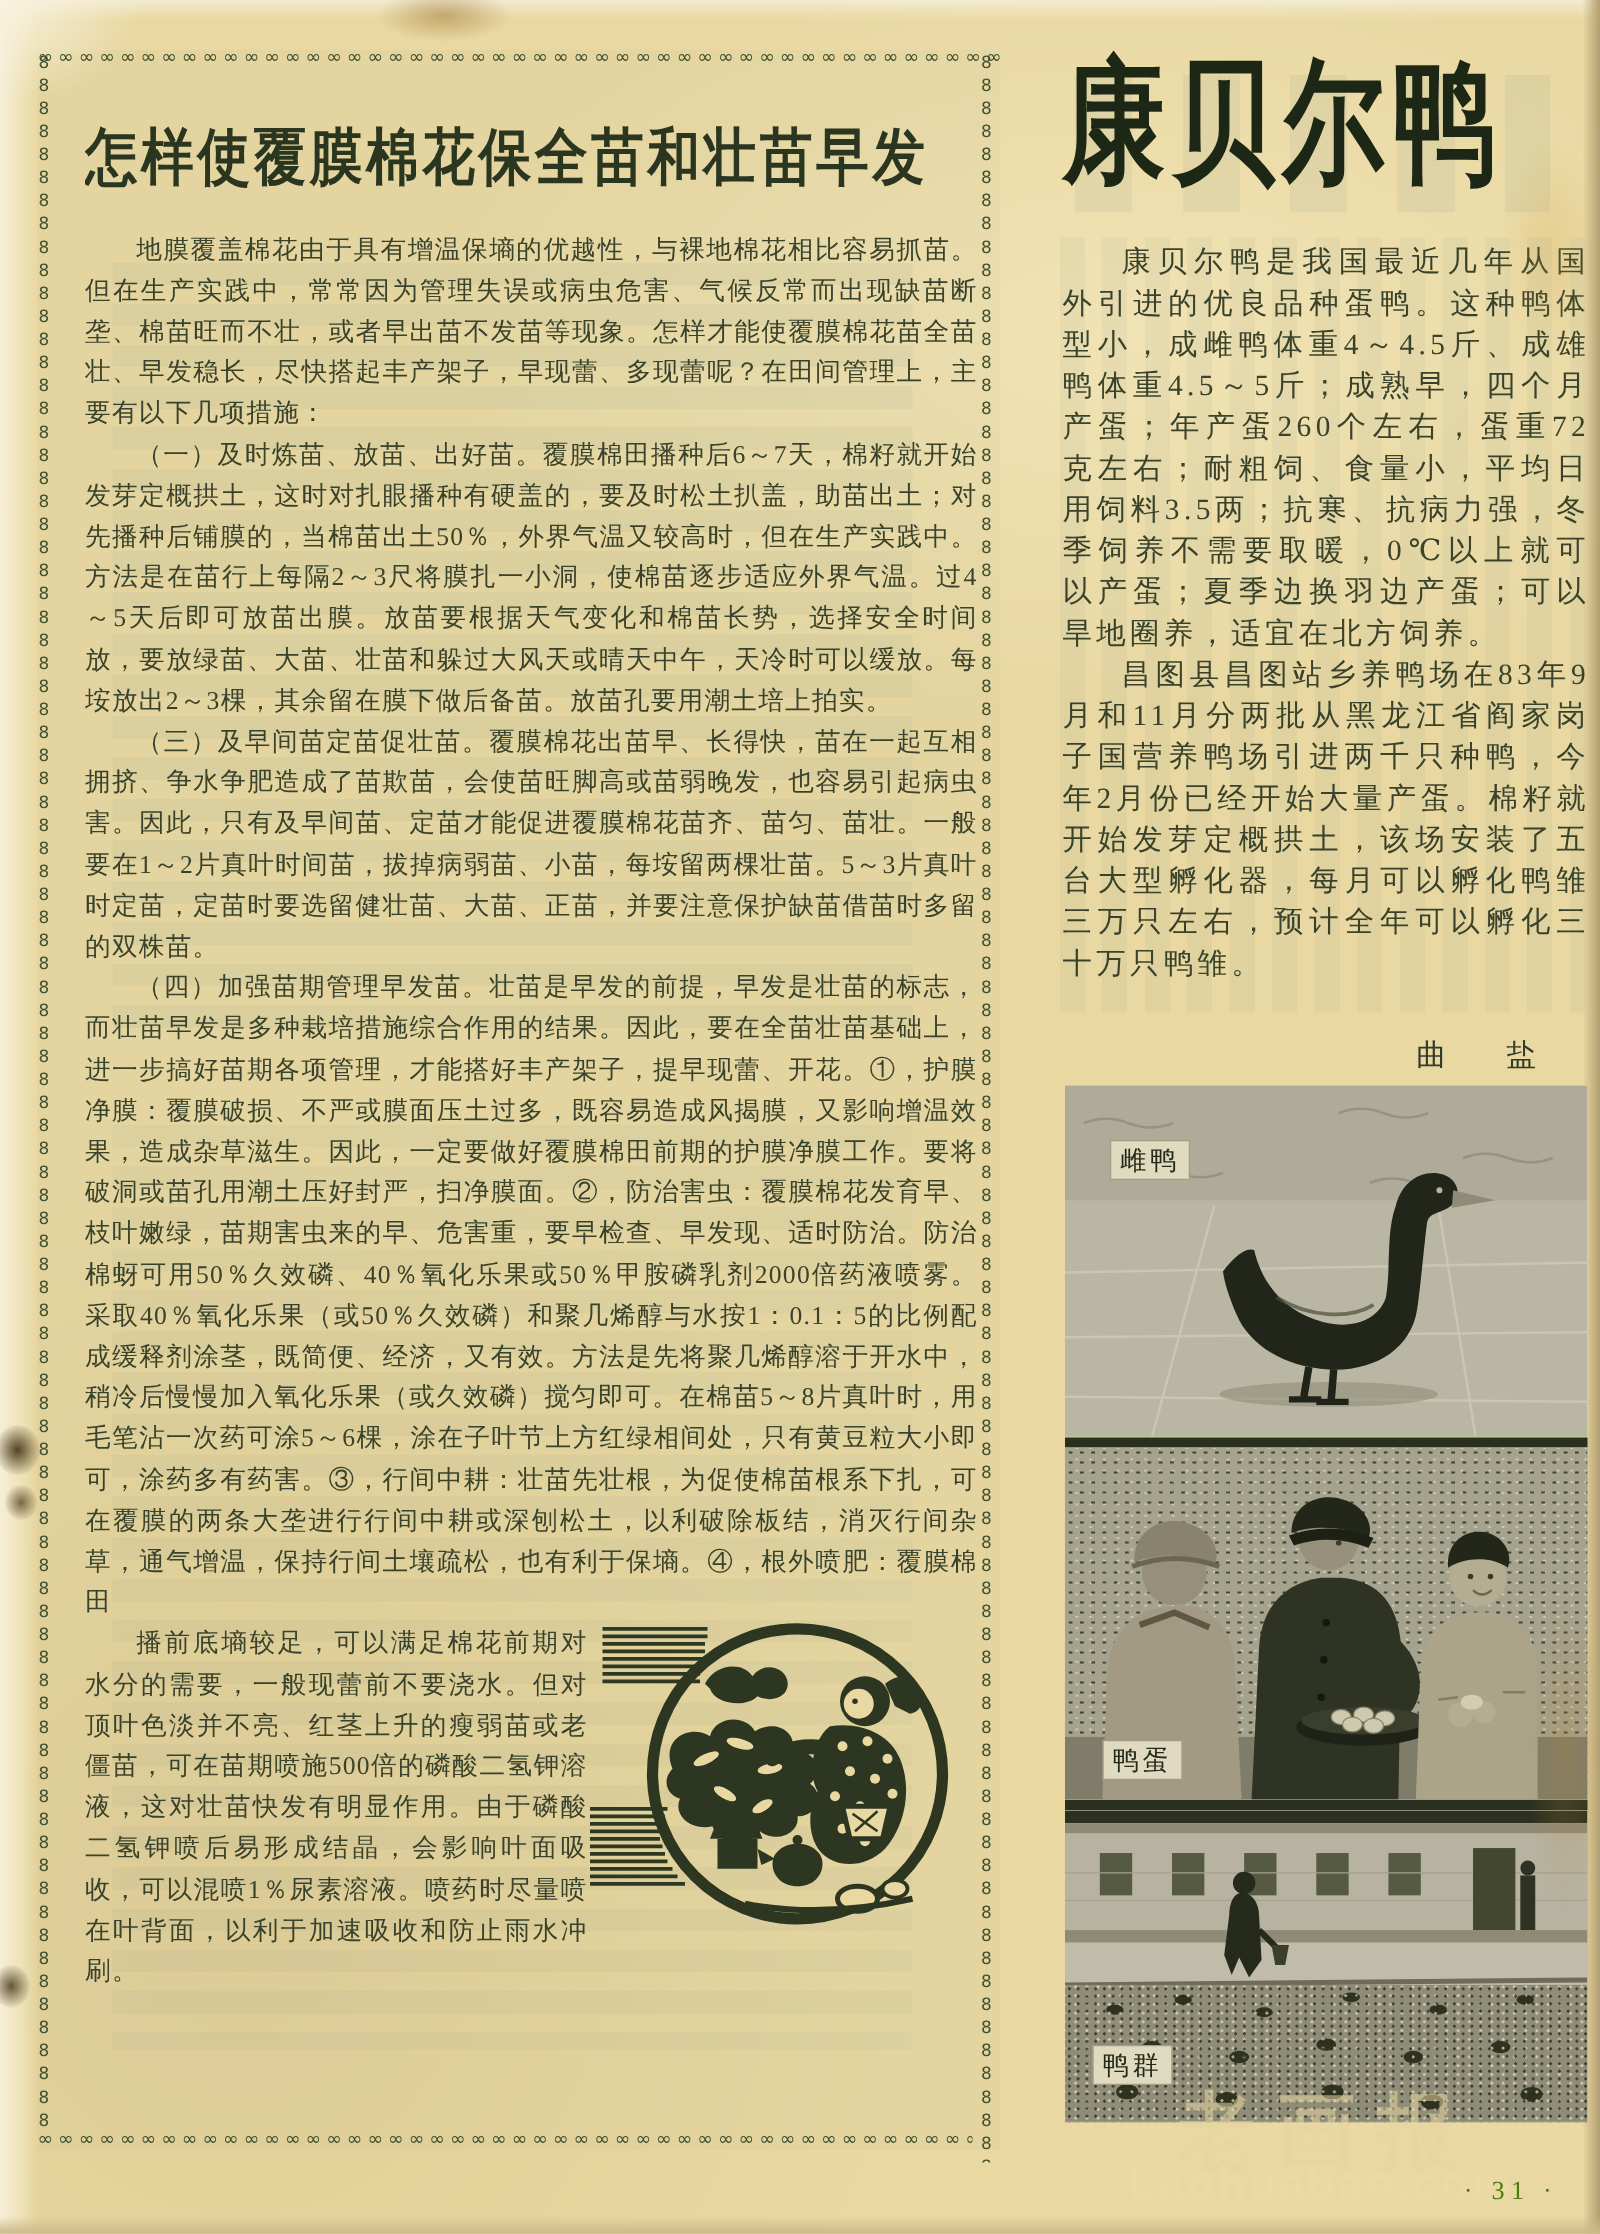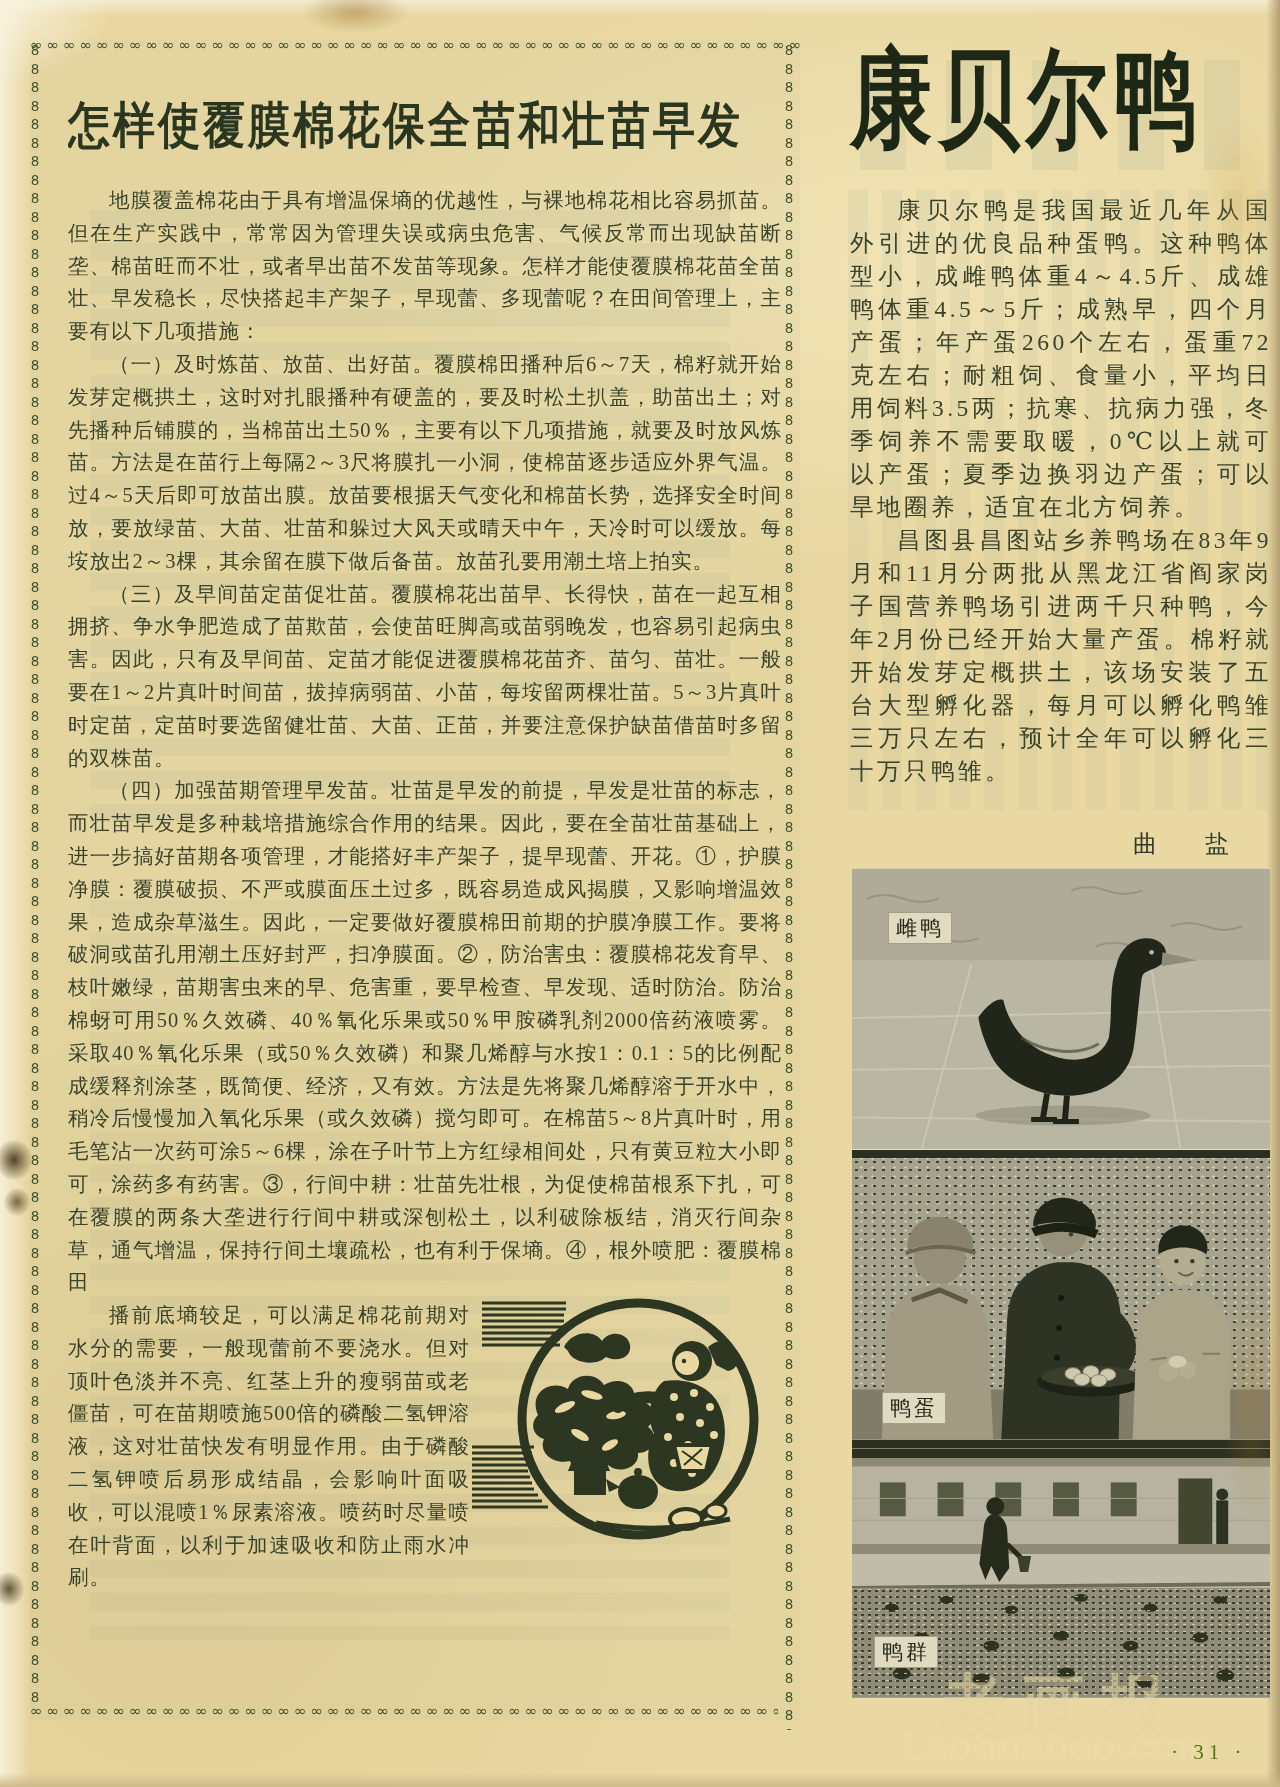--- a/index.html
+++ b/index.html
@@ -50,21 +50,21 @@
   #cutout{position:absolute;left:400px;top:-4px;width:302px;height:252px;}
   
   #right-col{position:absolute;left:850px;top:42px;width:422px;height:1700px;z-index:3;}
   .right-title{margin:0;font-family:"Liberation Sans","DejaVu Sans",sans-serif;font-weight:900;font-size:82px;
     line-height:86px;letter-spacing:6px;color:#1d2716;transform:scaleY(1.32);transform-origin:top left;white-space:nowrap;}
   #right-text{position:absolute;left:0;top:152px;width:422px;font-size:23.5px;line-height:33px;letter-spacing:3.5px;
     color:#39422b;text-align:justify;}
   #right-text p{margin:0;text-indent:2em;}
   .author-right{position:absolute;top:786px;right:31px;font-size:24px;letter-spacing:12px;color:#323b26;}
   
-  .photo{position:absolute;left:2px;width:418px;overflow:hidden;background:#fef9c3;}
+  .photo{position:absolute;left:2px;width:418px;overflow:hidden;background:#bef264;}
   #photo1{top:826px;height:282px;}
   #photo2{top:1116px;height:282px;background:#a5a28e;}
   #photo3{top:1406px;height:250px;background:#b3af9c;}
   .photo-sep{position:absolute;left:2px;width:418px;height:8px;background:#2b2f1f;}
   #sep1{top:1108px;} #sep2{top:1398px;}
   .speckle{position:absolute;left:0;top:0;right:0;bottom:0;
     background-image:radial-gradient(rgba(38,42,26,.8) 1.3px,rgba(38,42,26,0) 1.4px),
                      radial-gradient(rgba(224,218,194,.75) 1.2px,rgba(224,218,194,0) 1.3px);
     background-size:9px 8px,11px 9px;background-position:0 0,4px 5px;}
   #flock3{top:140px;background-size:7px 6px,9px 7px;}
@@ -99,21 +99,21 @@
 
 <div class="chain-h" id="chain-top">∞∞∞∞∞∞∞∞∞∞∞∞∞∞∞∞∞∞∞∞∞∞∞∞∞∞∞∞∞∞∞∞∞∞∞∞∞∞∞∞∞∞∞∞∞∞∞∞∞∞∞∞∞∞∞∞∞∞∞∞</div>
 <div class="chain-h" id="chain-bottom">∞∞∞∞∞∞∞∞∞∞∞∞∞∞∞∞∞∞∞∞∞∞∞∞∞∞∞∞∞∞∞∞∞∞∞∞∞∞∞∞∞∞∞∞∞∞∞∞∞∞∞∞∞∞∞∞∞∞∞∞</div>
 <div class="chain-v" id="chain-left">888888888888888888888888888888888888888888888888888888888888888888888888888888888888888888888888888888888888888888888888888888888888888888888888888888</div>
 <div class="chain-v" id="chain-divider">888888888888888888888888888888888888888888888888888888888888888888888888888888888888888888888888888888888888888888888888888888888888888888888888888888</div>
 
 <div id="left-col">
   <h1 class="left-title">怎样使覆膜棉花保全苗和壮苗早发</h1>
   <div class="article">
     <p>地膜覆盖棉花由于具有增温保墒的优越性，与裸地棉花相比容易抓苗。但在生产实践中，常常因为管理失误或病虫危害、气候反常而出现缺苗断垄、棉苗旺而不壮，或者早出苗不发苗等现象。怎样才能使覆膜棉花苗全苗壮、早发稳长，尽快搭起丰产架子，早现蕾、多现蕾呢？在田间管理上，主要有以下几项措施：</p>
-    <p>（一）及时炼苗、放苗、出好苗。覆膜棉田播种后6～7天，棉籽就开始发芽定概拱土，这时对扎眼播种有硬盖的，要及时松土扒盖，助苗出土；对先播种后铺膜的，当棉苗出土50％，主要有以下几项措施，就要及时放风炼苗。方法是在苗行上每隔2～3尺将膜扎一小洞，使棉苗逐步适应外界气温。过4～5天后即可放苗出膜。放苗要根据天气变化和棉苗长势，选择安全时间放，要放绿苗、大苗、壮苗和躲过大风天或晴天中午，天冷时可以缓放。每垵放出2～3棵，其余留在膜下做后备苗。放苗孔要用潮土培上拍实。</p>
+    <p>（一）及时炼苗、放苗、出好苗。覆膜棉田播种后6～7天，棉籽就开始发芽定概拱土，这时对扎眼播种有硬盖的，要及时松土扒盖，助苗出土；对先播种后铺膜的，当棉苗出土50％，外界气温又较高时，但在生产实践中。方法是在苗行上每隔2～3尺将膜扎一小洞，使棉苗逐步适应外界气温。过4～5天后即可放苗出膜。放苗要根据天气变化和棉苗长势，选择安全时间放，要放绿苗、大苗、壮苗和躲过大风天或晴天中午，天冷时可以缓放。每垵放出2～3棵，其余留在膜下做后备苗。放苗孔要用潮土培上拍实。</p>
     <p>（三）及早间苗定苗促壮苗。覆膜棉花出苗早、长得快，苗在一起互相拥挤、争水争肥造成了苗欺苗，会使苗旺脚高或苗弱晚发，也容易引起病虫害。因此，只有及早间苗、定苗才能促进覆膜棉花苗齐、苗匀、苗壮。一般要在1～2片真叶时间苗，拔掉病弱苗、小苗，每垵留两棵壮苗。5～3片真叶时定苗，定苗时要选留健壮苗、大苗、正苗，并要注意保护缺苗借苗时多留的双株苗。</p>
     <p>（四）加强苗期管理早发苗。壮苗是早发的前提，早发是壮苗的标志，而壮苗早发是多种栽培措施综合作用的结果。因此，要在全苗壮苗基础上，进一步搞好苗期各项管理，才能搭好丰产架子，提早现蕾、开花。①，护膜净膜：覆膜破损、不严或膜面压土过多，既容易造成风揭膜，又影响增温效果，造成杂草滋生。因此，一定要做好覆膜棉田前期的护膜净膜工作。要将破洞或苗孔用潮土压好封严，扫净膜面。②，防治害虫：覆膜棉花发育早、枝叶嫩绿，苗期害虫来的早、危害重，要早检查、早发现、适时防治。防治棉蚜可用50％久效磷、40％氧化乐果或50％甲胺磷乳剂2000倍药液喷雾。采取40％氧化乐果（或50％久效磷）和聚几烯醇与水按1：0.1：5的比例配成缓释剂涂茎，既简便、经济，又有效。方法是先将聚几烯醇溶于开水中，稍冷后慢慢加入氧化乐果（或久效磷）搅匀即可。在棉苗5～8片真叶时，用毛笔沾一次药可涂5～6棵，涂在子叶节上方红绿相间处，只有黄豆粒大小即可，涂药多有药害。③，行间中耕：壮苗先壮根，为促使棉苗根系下扎，可在覆膜的两条大垄进行行间中耕或深刨松土，以利破除板结，消灭行间杂草，通气增温，保持行间土壤疏松，也有利于保墒。④，根外喷肥：覆膜棉田</p>
     <div id="p4b-wrap">
       <div id="cutout">
         <svg width="302" height="252" viewBox="0 0 302 252">
           <g stroke="#2e3820" stroke-width="3">
             <path d="M14 8H98M14 14H98M14 20H96M14 26H96M14 32H94M14 38H94M14 44H92M14 50H92"></path>
             <path d="M4 152H66M4 158H64M4 164H62M4 170H60M4 176H60M4 182H62M4 188H64M4 194H66M4 200H70M4 206H74M4 212H80"></path>
           </g>
           <circle cx="170" cy="124" r="116" fill="none" stroke="#2c3621" stroke-width="9"></circle>

